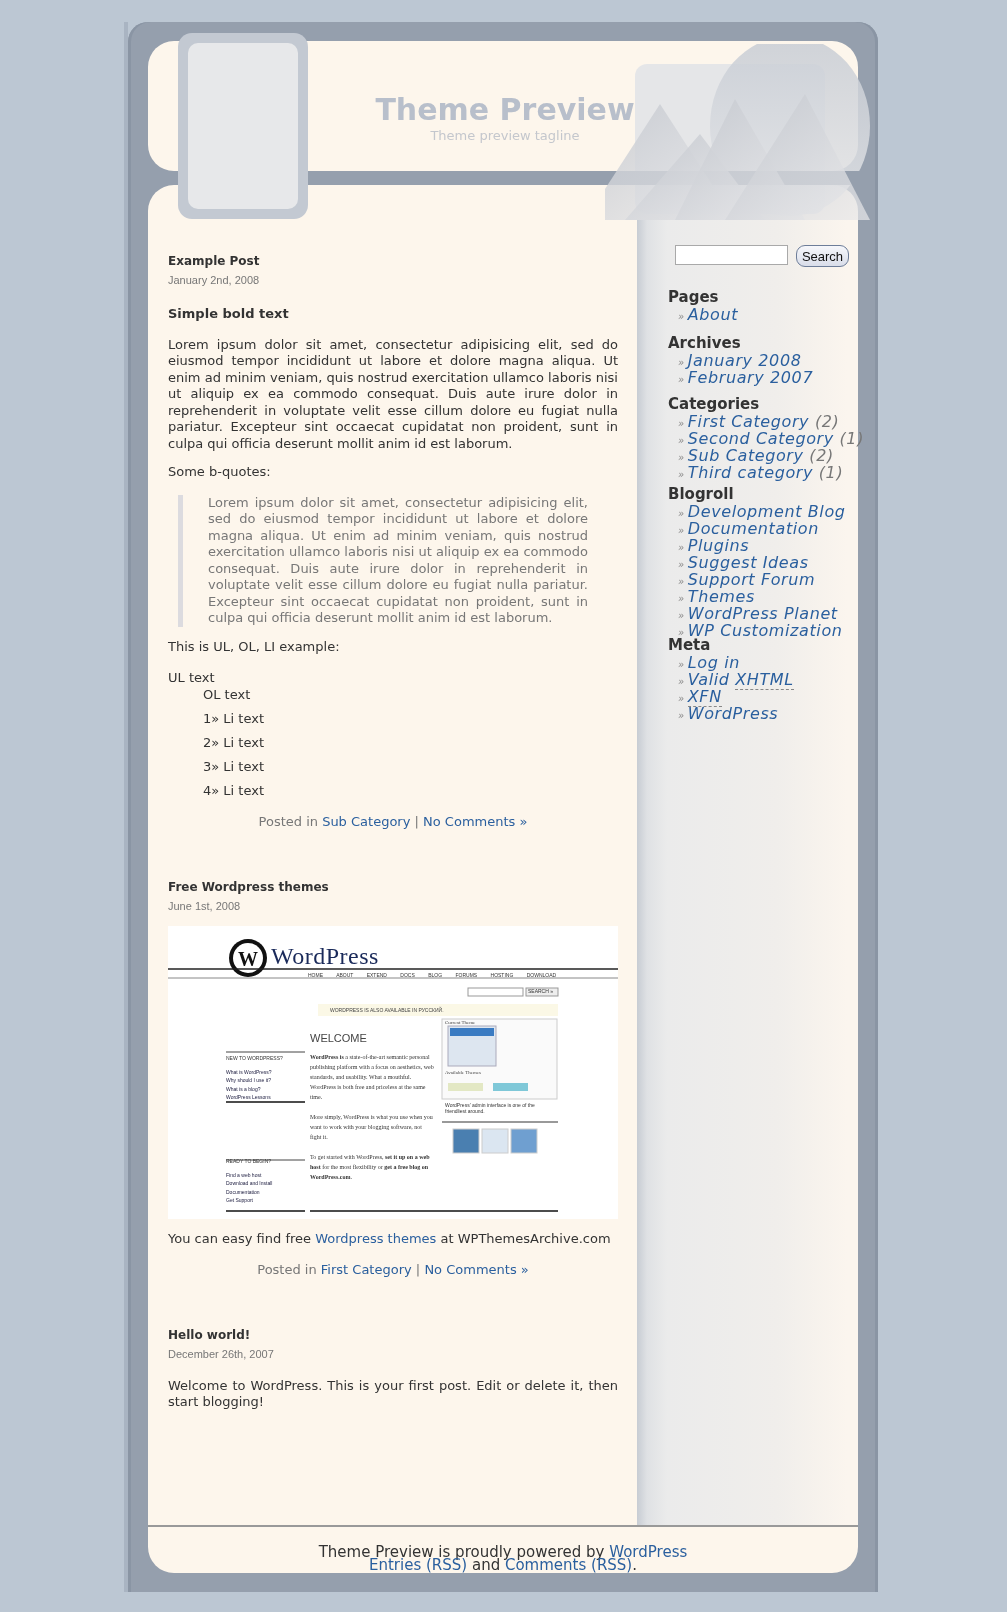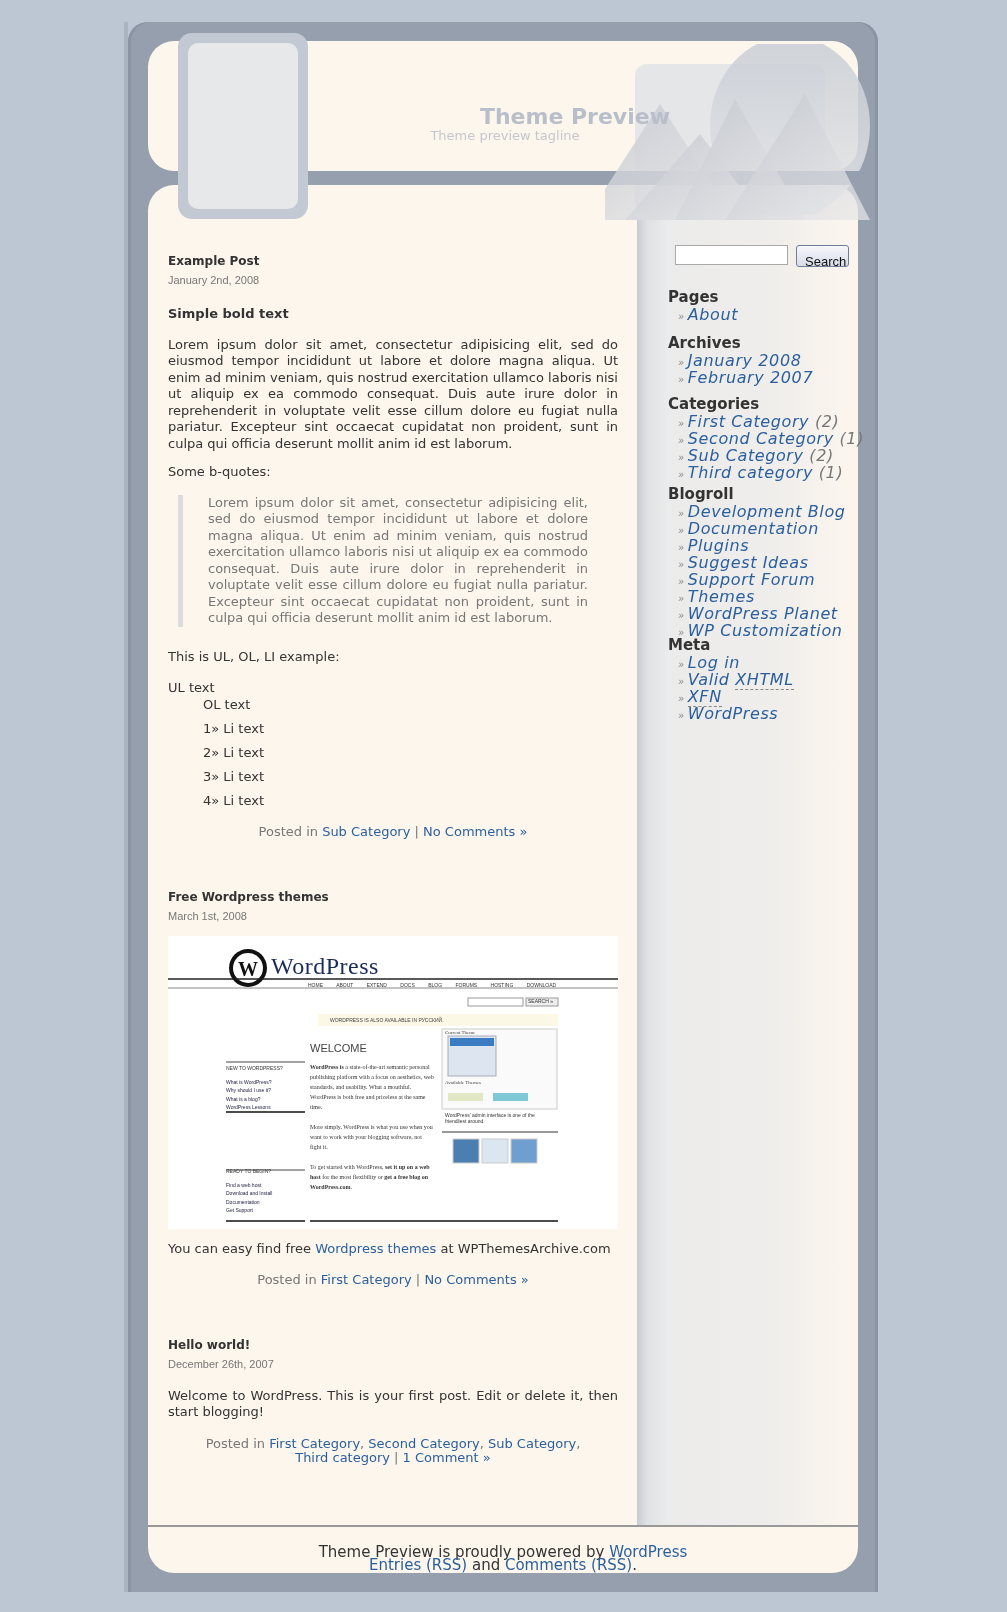--- a/index.html
+++ b/index.html
@@ -36,22 +36,22 @@
     background:#e7e8ea; border-radius:10px;
   }
   .deco {
     position:absolute; left:605px; top:44px; width:265px; height:176px; overflow:hidden;
   }
   .deco .rect { position:absolute; left:30px; top:20px; width:190px; height:150px; background:#e2e4e8; border-radius:12px; opacity:.9;}
   .deco .circle { position:absolute; left:105px; top:-8px; width:160px; height:180px; border-radius:50%;
     background:linear-gradient(180deg,#c7ccd4,#e5e6e8); opacity:.85; }
   .deco svg{ position:absolute; left:0; top:0; }
   .site-title {
-    position:absolute; left:340px; top:104px; width:330px; text-align:right;
-    font-size:22px; font-weight:bold; color:#b8bfcb;
+    position:absolute; left:340px; top:92px; width:330px; text-align:center;
+    font-size:30px; font-weight:bold; color:#b8bfcb;
   }
   .site-tagline {
     position:absolute; left:340px; top:128px; width:330px; text-align:center;
     font-size:13px; color:#c4c7cd;
   }
   .sidebar-bg {
     position:absolute; left:637px; top:220px; width:221px; height:1305px;
     background:linear-gradient(90deg,#c7ccd3 0px,#dfe1e4 10px,#ebebeb 30px,#f0eeeb 140px,#fbf5ee 210px);
   }
   .main {
@@ -72,22 +72,22 @@
   .li-item { margin-left:35px; margin-top:7px; line-height:17px; }
   .postmeta { text-align:center; color:#777; margin-top:16px; line-height:14.5px; }
   .post { margin-bottom:46px; }
   .screenshot {
     margin-top:14px; width:450px; height:293px; background:#fff; position:relative; overflow:hidden;
     font-family:"Liberation Serif", serif;
   }
   .search-input { position:absolute; left:675px; top:245px; width:113px; height:20px;
     border:1px solid #a9a9a9; background:#fff; box-sizing:border-box;}
   .search-btn { position:absolute; left:796px; top:245px; width:53px; height:22px;
-    border:1px solid #6d7d99; border-radius:3px; background:linear-gradient(#f6f7fb,#d9dde9);
-    font-size:13px; font-family:"Liberation Sans", sans-serif; color:#111; padding:8px; }
+    border:1px solid #6d7d99; border-radius:9px; background:linear-gradient(#f6f7fb,#d9dde9);
+    font-size:13px; font-family:"Liberation Sans", sans-serif; color:#111; padding:2px; }
   .widget { position:absolute; left:668px; }
   .widget h2 { font-size:15px; font-weight:bold; color:#333; margin:0 0 2px 0; line-height:16px; }
   .widget ul { list-style:none; margin:0; padding:0 0 0 10px;font-style:italic; }
   .widget li { line-height:15px; color:#777; letter-spacing:0.6px; }
   .widget li .raquo { color:#888; font-size:10px; margin-right:3px; }
   .abbr { border-bottom:1px dashed #888; }
   .footer-line { position:absolute; left:148px; top:1525px; width:710px; height:2px; background:#999; }
   .footer { position:absolute; left:148px; top:1546px; width:710px; text-align:center;
     font-size:15px; color:#333; line-height:12.5px; }
 </style>
@@ -124,41 +124,41 @@
 <div class="main">
 
   <div class="post">
     <h2 class="post-title"><a style="color:#333">Example Post</a></h2>
     <div class="post-date">January 2nd, 2008</div>
     <div class="post-body">
       <p class="bold-text" style="margin-top:20px">Simple bold text</p>
       <p>Lorem ipsum dolor sit amet, consectetur adipisicing elit, sed do eiusmod tempor incididunt ut labore et dolore magna aliqua. Ut enim ad minim veniam, quis nostrud exercitation ullamco laboris nisi ut aliquip ex ea commodo consequat. Duis aute irure dolor in reprehenderit in voluptate velit esse cillum dolore eu fugiat nulla pariatur. Excepteur sint occaecat cupidatat non proident, sunt in culpa qui officia deserunt mollit anim id est laborum.</p>
       <p style="margin-top:12px">Some b-quotes:</p>
       <blockquote>Lorem ipsum dolor sit amet, consectetur adipisicing elit, sed do eiusmod tempor incididunt ut labore et dolore magna aliqua. Ut enim ad minim veniam, quis nostrud exercitation ullamco laboris nisi ut aliquip ex ea commodo consequat. Duis aute irure dolor in reprehenderit in voluptate velit esse cillum dolore eu fugiat nulla pariatur. Excepteur sint occaecat cupidatat non proident, sunt in culpa qui officia deserunt mollit anim id est laborum.</blockquote>
-      <p style="margin-top:22px">This is UL, OL, LI example:</p>
+      <p style="margin-top:12px">This is UL, OL, LI example:</p>
       <div class="lists">
         <div class="ul-text">UL text</div>
         <div class="ol-text">OL text</div>
         <div class="li-item">1» Li text</div>
         <div class="li-item">2» Li text</div>
         <div class="li-item">3» Li text</div>
         <div class="li-item">4» Li text</div>
       </div>
     </div>
     <div class="postmeta">
       <span>Posted in</span>
       <a>Sub Category</a>
       <span>|</span>
       <a>No Comments »</a>
     </div>
   </div>
 
   <div class="post">
     <h2 class="post-title"><a style="color:#333">Free Wordpress themes</a></h2>
-    <div class="post-date">March 1st, 2008</div>
+    <div class="post-date">June 1st, 2008</div>
 
     <div class="screenshot">
       <svg width="450" height="293" viewBox="0 0 450 293" style="position:absolute;left:0;top:0">
         <circle cx="80" cy="32" r="19" fill="#111"></circle>
         <circle cx="80" cy="32" r="15" fill="#fff"></circle>
         <text x="70" y="40" font-size="20" font-weight="bold" fill="#111" font-family="Liberation Serif, serif">W</text>
         <line x1="0" y1="43" x2="450" y2="43" stroke="#222" stroke-width="1.5"></line>
         <line x1="0" y1="52" x2="450" y2="52" stroke="#888" stroke-width="1"></line>
         <rect x="300" y="62" width="55" height="8" fill="none" stroke="#999"></rect>
         <rect x="358" y="62" width="32" height="8" fill="#eee" stroke="#999"></rect>
@@ -230,29 +230,20 @@
       <a>No Comments »</a>
     </div>
   </div>
 
   <div class="post">
     <h2 class="post-title"><a style="color:#333">Hello world!</a></h2>
     <div class="post-date">December 26th, 2007</div>
     <div class="post-body">
       <p style="margin-top:18px">Welcome to WordPress. This is your first post. Edit or delete it, then start blogging!</p>
     </div>
-    <div class="postmeta" style="padding:0 20px">
-      <span>Posted in</span>
-      <a>First Category</a>,
-      <a>Second Category</a>,
-      <a>Sub Category</a>,
-      <a>Third category</a>
-      <span>|</span>
-      <a>1 Comment »</a>
-    </div>
   </div>
 </div>
 
 <input class="search-input" type="text" value="" style="">
 <button class="search-btn">Search</button>
 
 <div class="widget" style="top:289px">
   <h2>Pages</h2>
   <ul>
     <li><span class="raquo">»</span><a>About</a></li>

